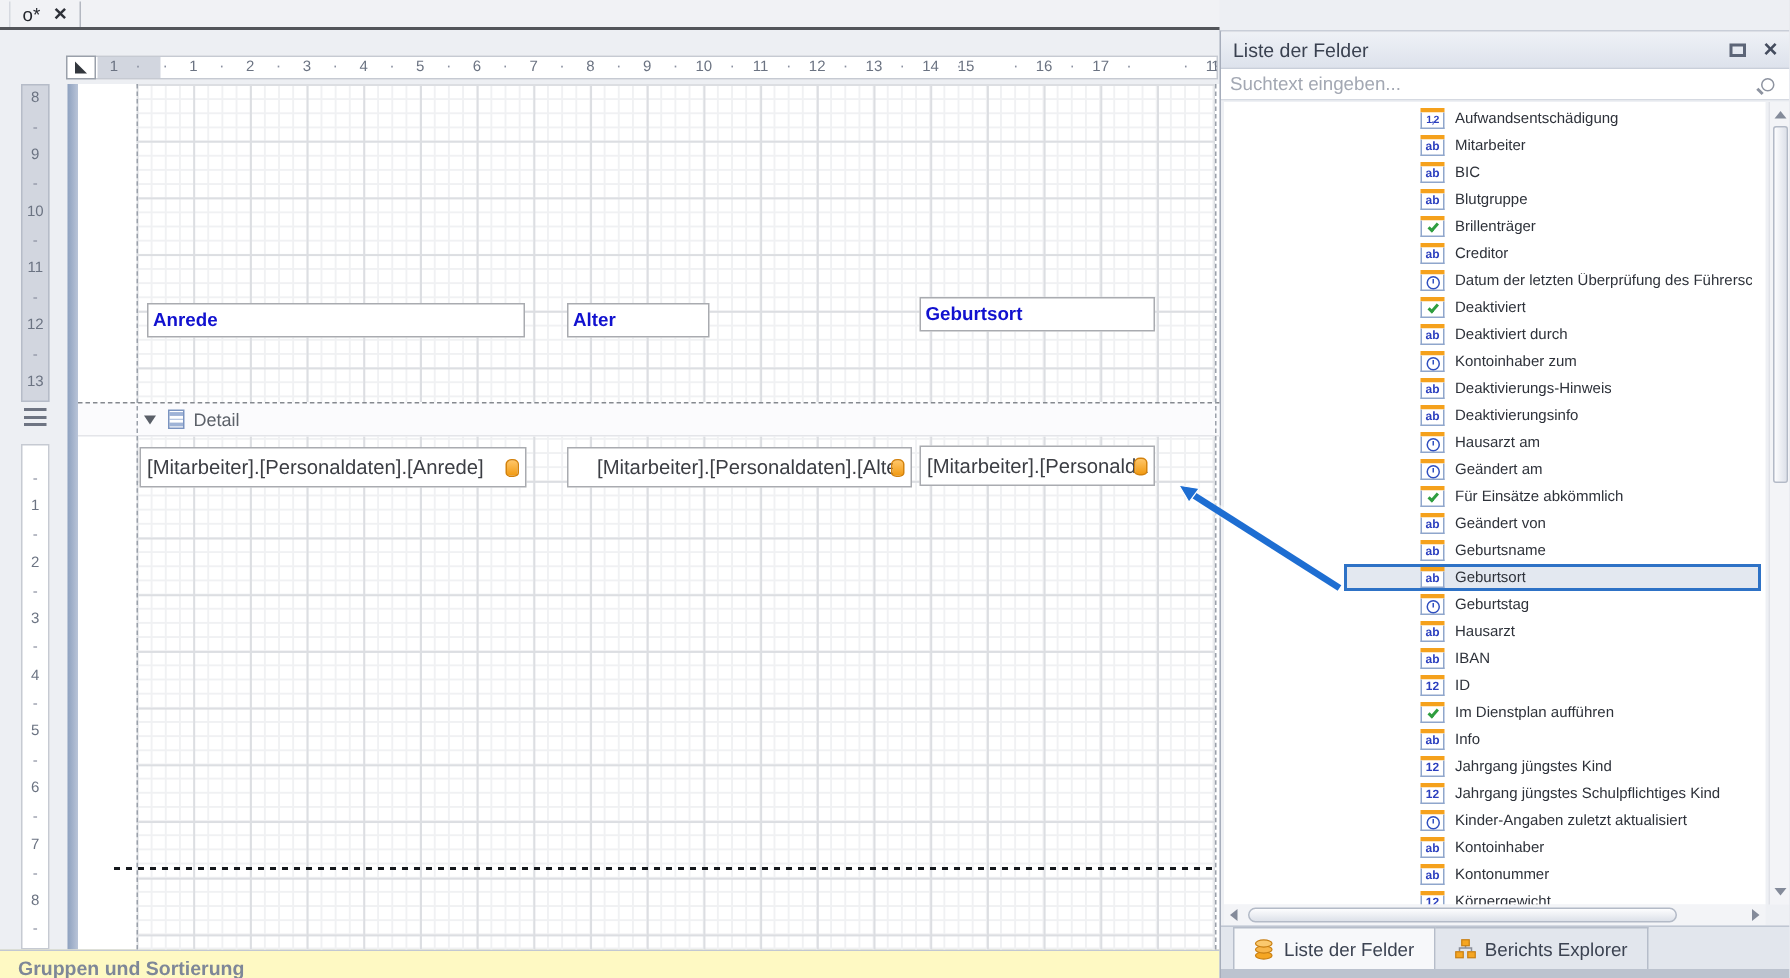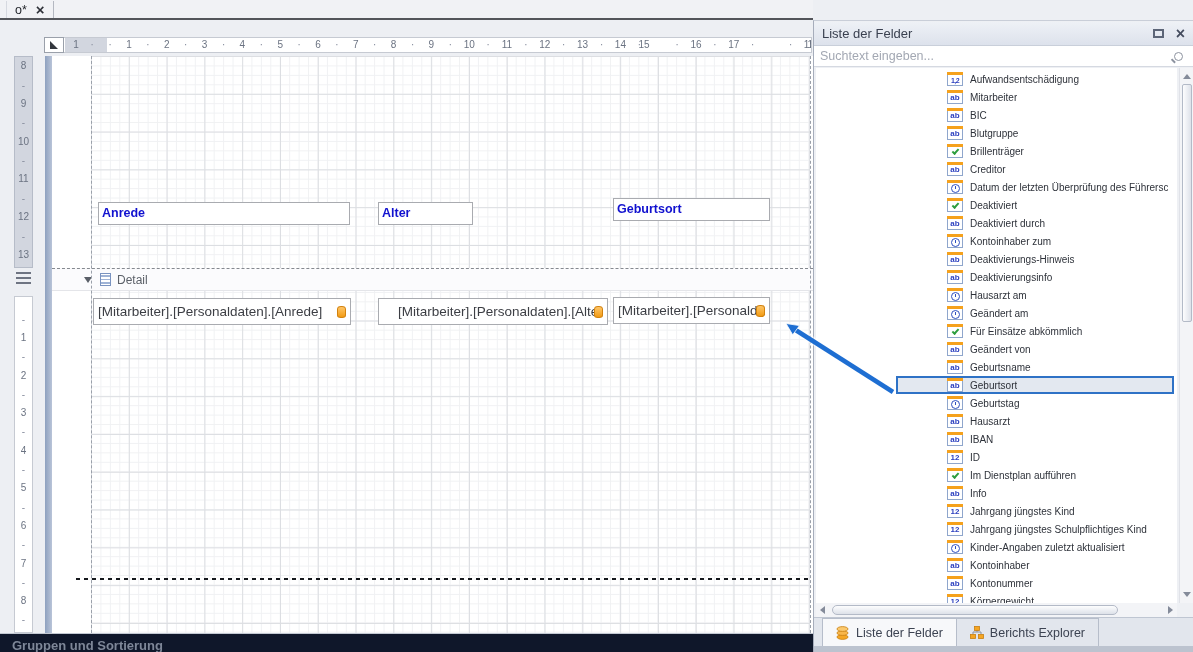--- a/index.html
+++ b/index.html
@@ -49,42 +49,42 @@
           background-image:
             linear-gradient(to right,#dcdee2 1px,transparent 1px),
             linear-gradient(to bottom,#dcdee2 1px,transparent 1px),
             linear-gradient(to right,#f0f1f3 1px,transparent 1px),
             linear-gradient(to bottom,#f0f1f3 1px,transparent 1px);
           background-size:37.8px 37.8px,37.8px 37.8px,9.45px 9.45px,9.45px 9.45px; }
   .dash-v { position:absolute; top:56px; width:0; height:577px;
             border-left:1px dashed #9aa0aa; z-index:3; }
   .band-header { position:absolute; left:52px; top:268px; width:761px; height:23px; z-index:2;
                  background:#fbfbfd; border-top:1px dashed #85898f; border-bottom:1px solid #e4e5e9;
-                 display:flex; align-items:center; padding-left:32px; }
+                 display:flex; align-items:center; padding-left:44px; }
   .band-collapse { width:0; height:0; border-left:4px solid transparent; border-right:4px solid transparent;
                    border-top:6px solid #5a5f68; margin-right:8px; cursor:pointer; }
   .band-icon { width:11px; height:13px; border:1px solid #7a93c0; background:#fff; margin-right:6px;
                background-image:repeating-linear-gradient(to bottom,#9fb3d6 0 1px,transparent 1px 3px);
                background-origin:content-box; padding:2px 1px; }
   .band-label { font-size:12px; color:#5c6169; }
   .band-bottom-dash { position:absolute; left:76px; top:578px; width:736px; height:2px; z-index:3;
                       background:repeating-linear-gradient(to right,#15181c 0 4px,transparent 4px 8px); }
 
   .dlabel { position:absolute; z-index:4; background:#fff; border:1px solid #a9abb0;
             font-size:12.5px; font-weight:bold; color:#1111cf;
             padding:3px 0 0 3px; overflow:hidden; white-space:nowrap; cursor:move; }
   .dfield { position:absolute; z-index:4; background:#fff; border:1px solid #a9abb0;
             font-size:13.5px; color:#3c3e44; display:flex; align-items:center;
             overflow:hidden; white-space:nowrap; cursor:move; }
   .cyl { position:absolute; right:4px; top:50%; margin-top:-6px; width:9px; height:12px;
          background:linear-gradient(to bottom,#ffc668,#f29b13);
          border:1px solid #d3820d; border-radius:45% 45% 40% 40% / 28% 28% 22% 22%; }
 
   .groups-bar { position:absolute; left:0; top:633px; width:813px; height:19px;
-                background:#0f172a; border-top:1px solid #c2c8d2;
+                background:#fef9c3; border-top:1px solid #c2c8d2;
                 font-size:13px; font-weight:bold; color:#7e8798;
                 padding:4px 0 0 12px; overflow:hidden; cursor:pointer; }
 
   
   .panel { position:absolute; left:813px; top:20px; width:380px; height:632px;
            background:#eef0f4; border-left:1px solid #a6adbb; border-top:1px solid #c9ced8; }
   .p-header { position:absolute; left:0; top:1px; width:379px; height:24px;
               background:linear-gradient(#eef1f6,#dde2ec); border-bottom:1px solid #c9cfda;
               display:flex; align-items:center; padding:0 8px; }
   .p-title { flex:1; font-size:13px; color:#3a4150; }

